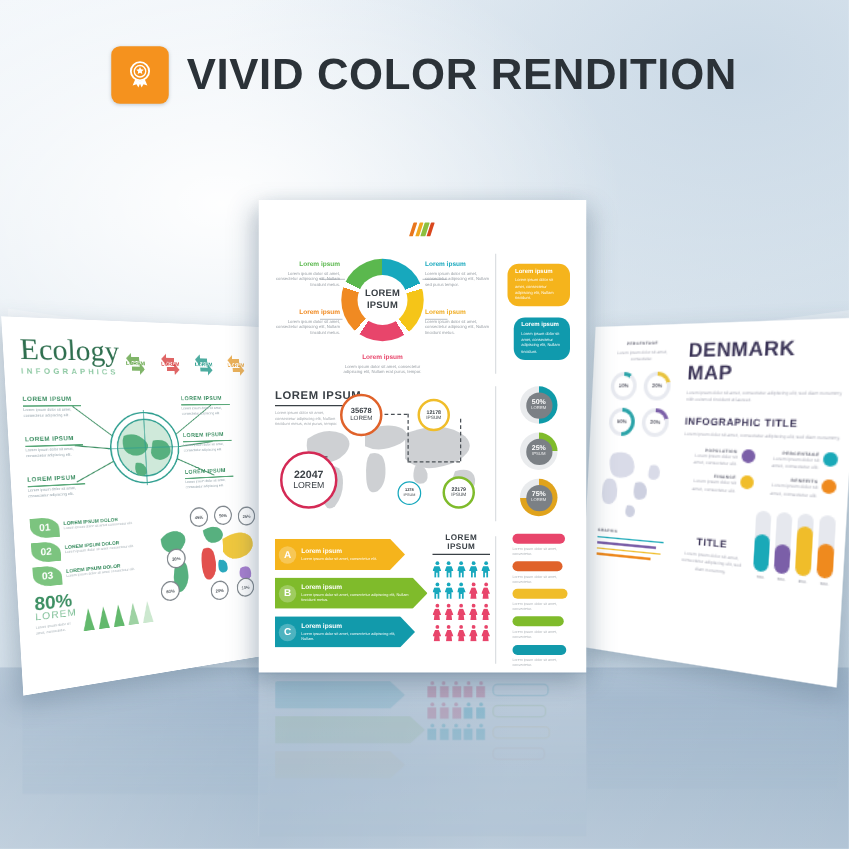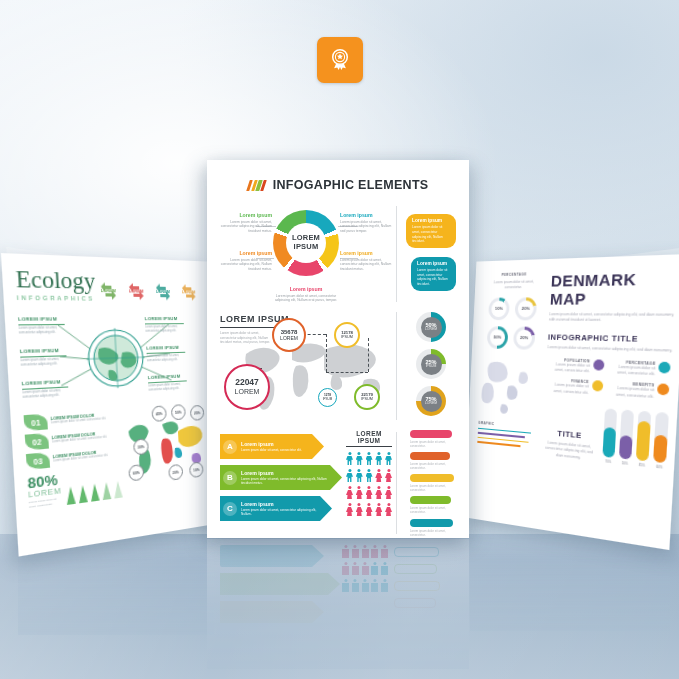--- a/index.html
+++ b/index.html
@@ -173,20 +173,21 @@
   <div id="header">
     <div id="badge">
       <svg width="28" height="28" viewBox="0 0 28 28" aria-hidden="true">
         <circle cx="14" cy="11" r="7.3" fill="none" stroke="#fff" stroke-width="1.5"></circle>
         <circle cx="14" cy="11" r="4.6" fill="none" stroke="#fff" stroke-width="1.1"></circle>
         <path d="M14 7.6l.92 1.86 2.05.3-1.49 1.45.35 2.04L14 12.29l-1.83.96.35-2.04-1.49-1.45 2.05-.3z" fill="#fff"></path>
         <path d="M10.3 17.2l-2.2 5.1 3.1-.9 1.5 2.5 2.0-4.6z" fill="#fff"></path>
         <path d="M17.7 17.2l2.2 5.1-3.1-.9-1.5 2.5-2.0-4.6z" fill="#fff"></path>
       </svg>
     </div>
+    <div id="headline">VIVID COLOR RENDITION</div>
   </div>
 
   <div class="poster" id="poster-left">
     <div id="poster-left-inner">
 
       <div style="display:flex;align-items:flex-start;justify-content:space-between;">
         <div>
           <div class="eco-title">Ecology</div>
           <div class="eco-sub">INFOGRAPHICS</div>
         </div>
@@ -467,21 +468,20 @@
   <div class="poster" id="poster-center">
     <div id="poster-center-inner">
 
       <div class="c-title">
         <div class="stripes">
           <i style="background:#e8761e;"></i>
             <i style="background:#efa81f;"></i>
             <i style="background:#8cbf3f;"></i>
             <i style="background:#d9471e;"></i>
         </div>
-        <div class="tx">INFOGAPHIC ELEMENTS</div>
       </div>
 
       <div class="sect" style="margin-top:8px;height:100px;">
         <div class="vdiv" style="left:176px;top:2px;bottom:2px;"></div>
 
         <div id="cycle-wrap" style="width:172px;">
           <div id="donut" style="background:conic-gradient(#17a8bd 0deg 66deg,#fff 66deg 74deg,#f5c518 74deg 140deg,#fff 140deg 148deg,#e8456b 148deg 214deg,#fff 214deg 222deg,#f08a22 222deg 288deg,#fff 288deg 296deg,#5bb84e 296deg 360deg);">
             <div class="hole">
               <b>LOREM</b>
               <b>IPSUM</b>

